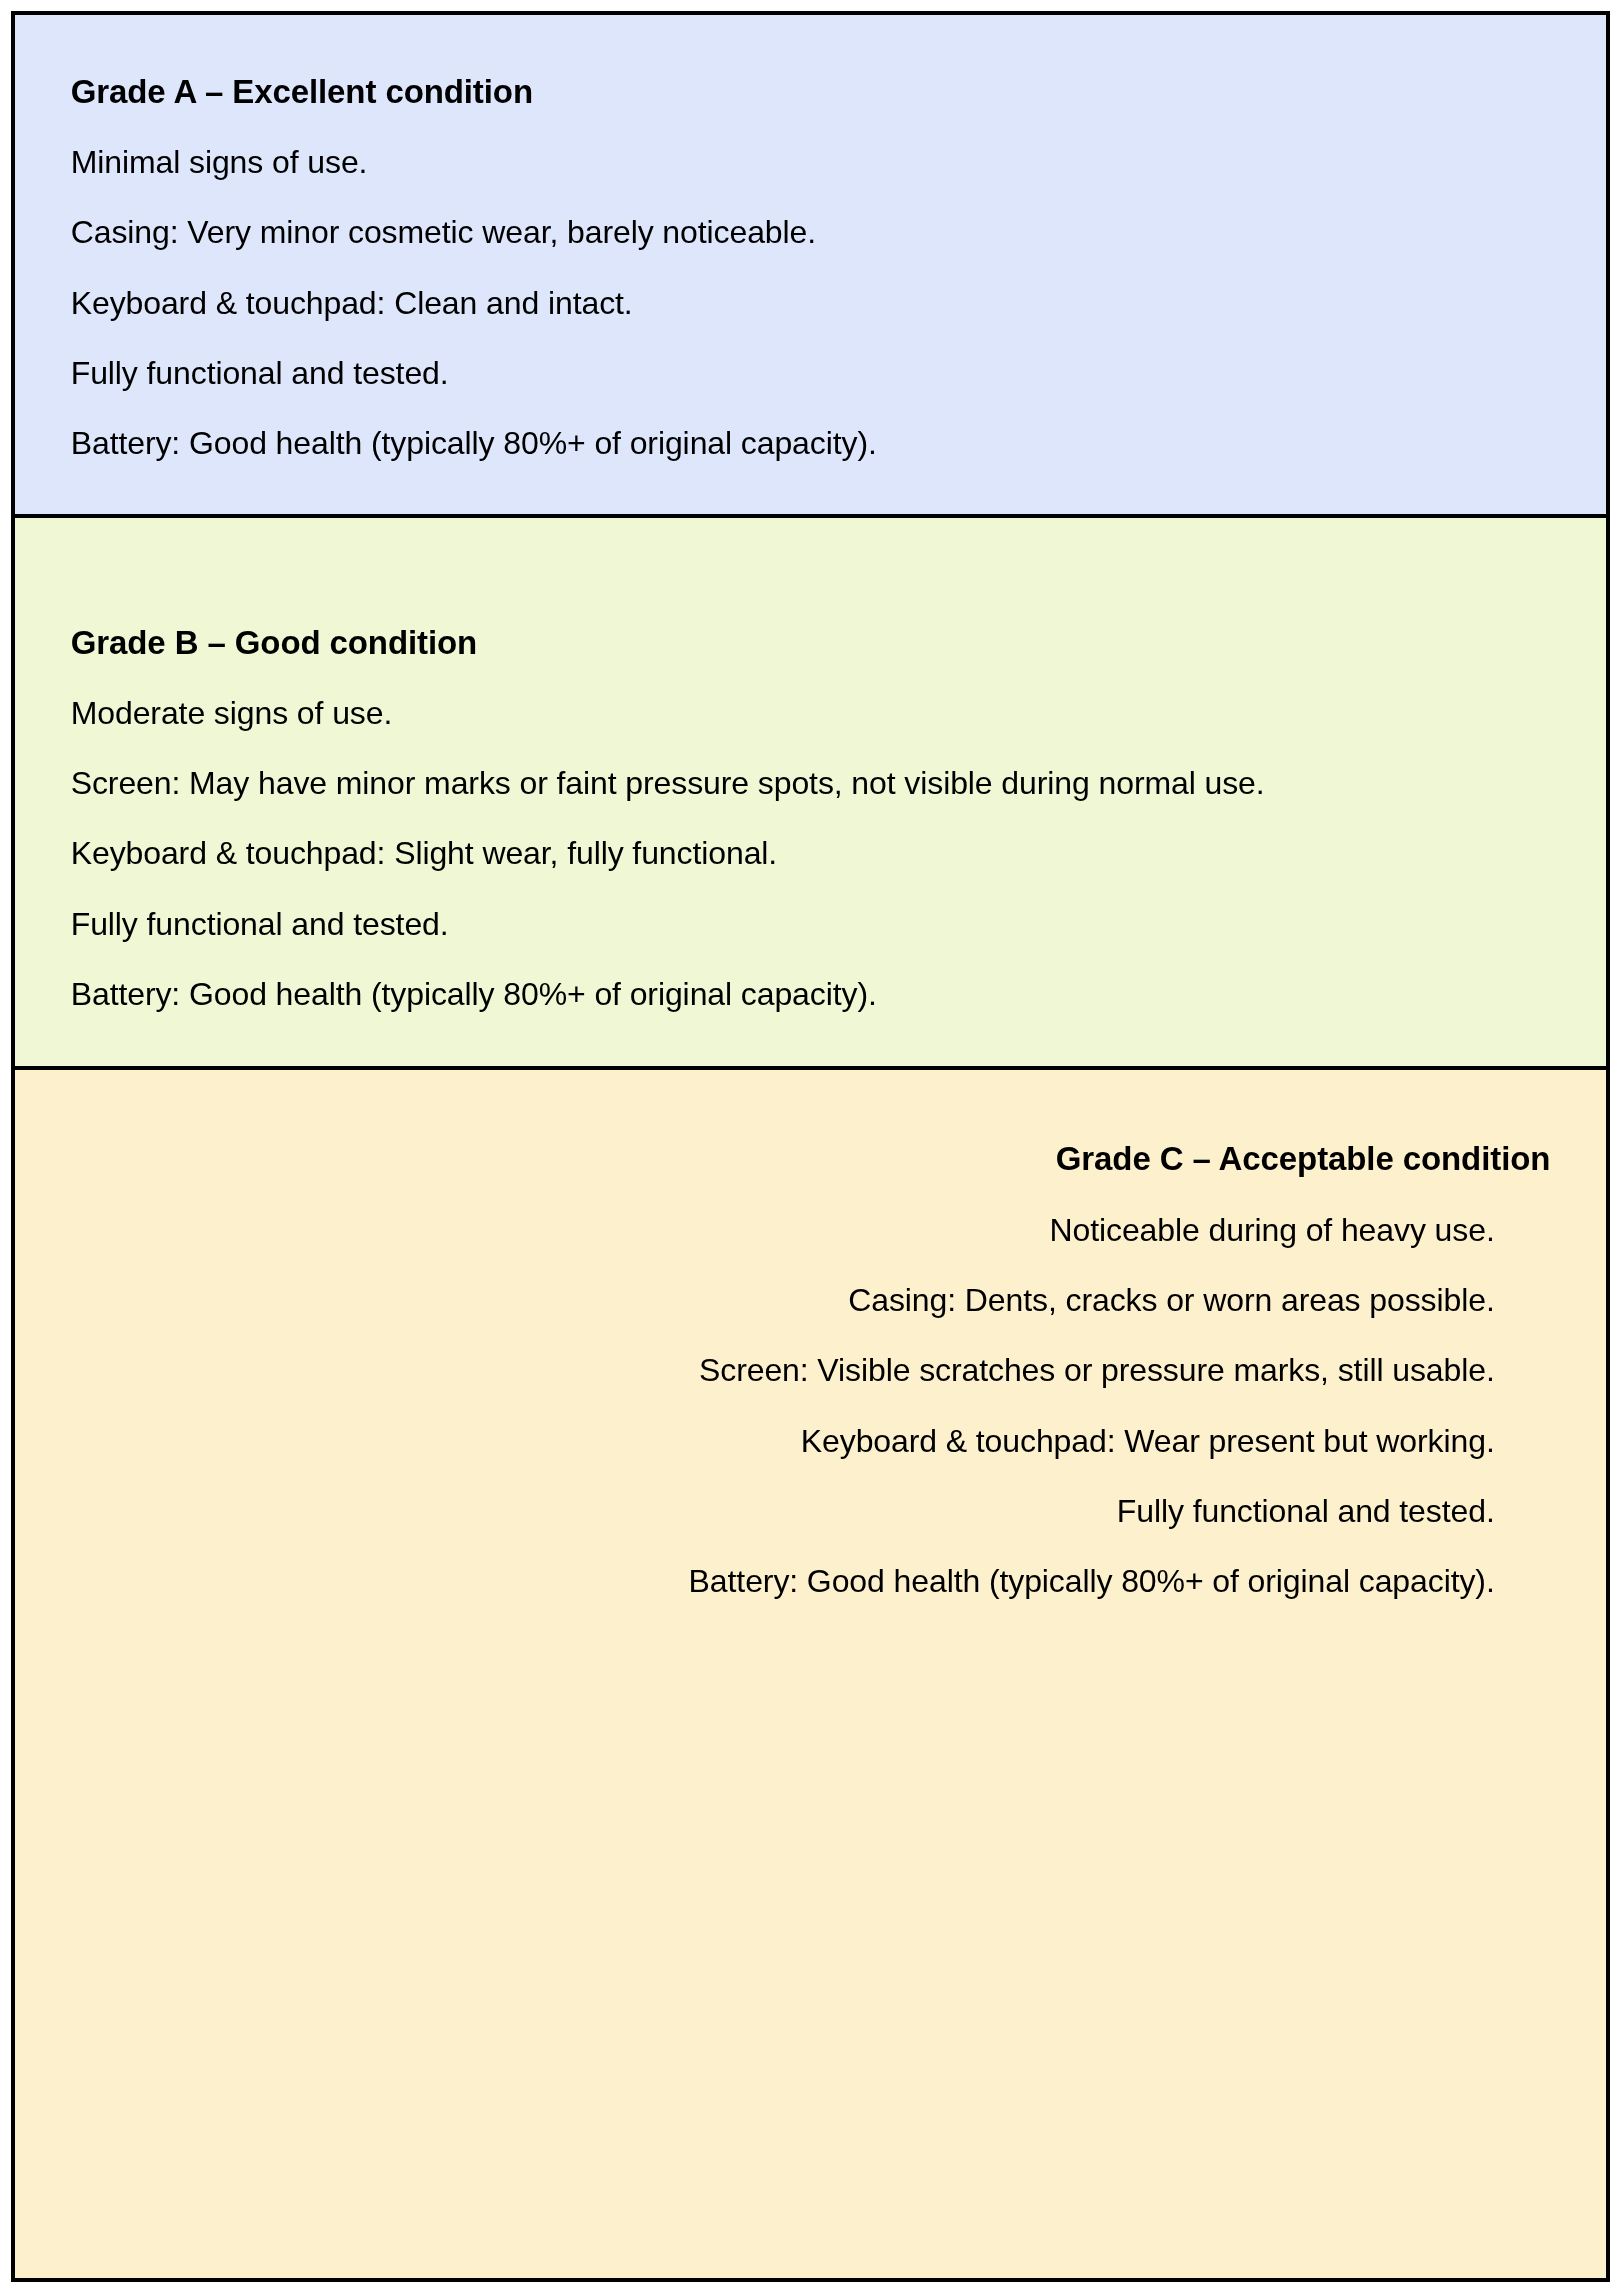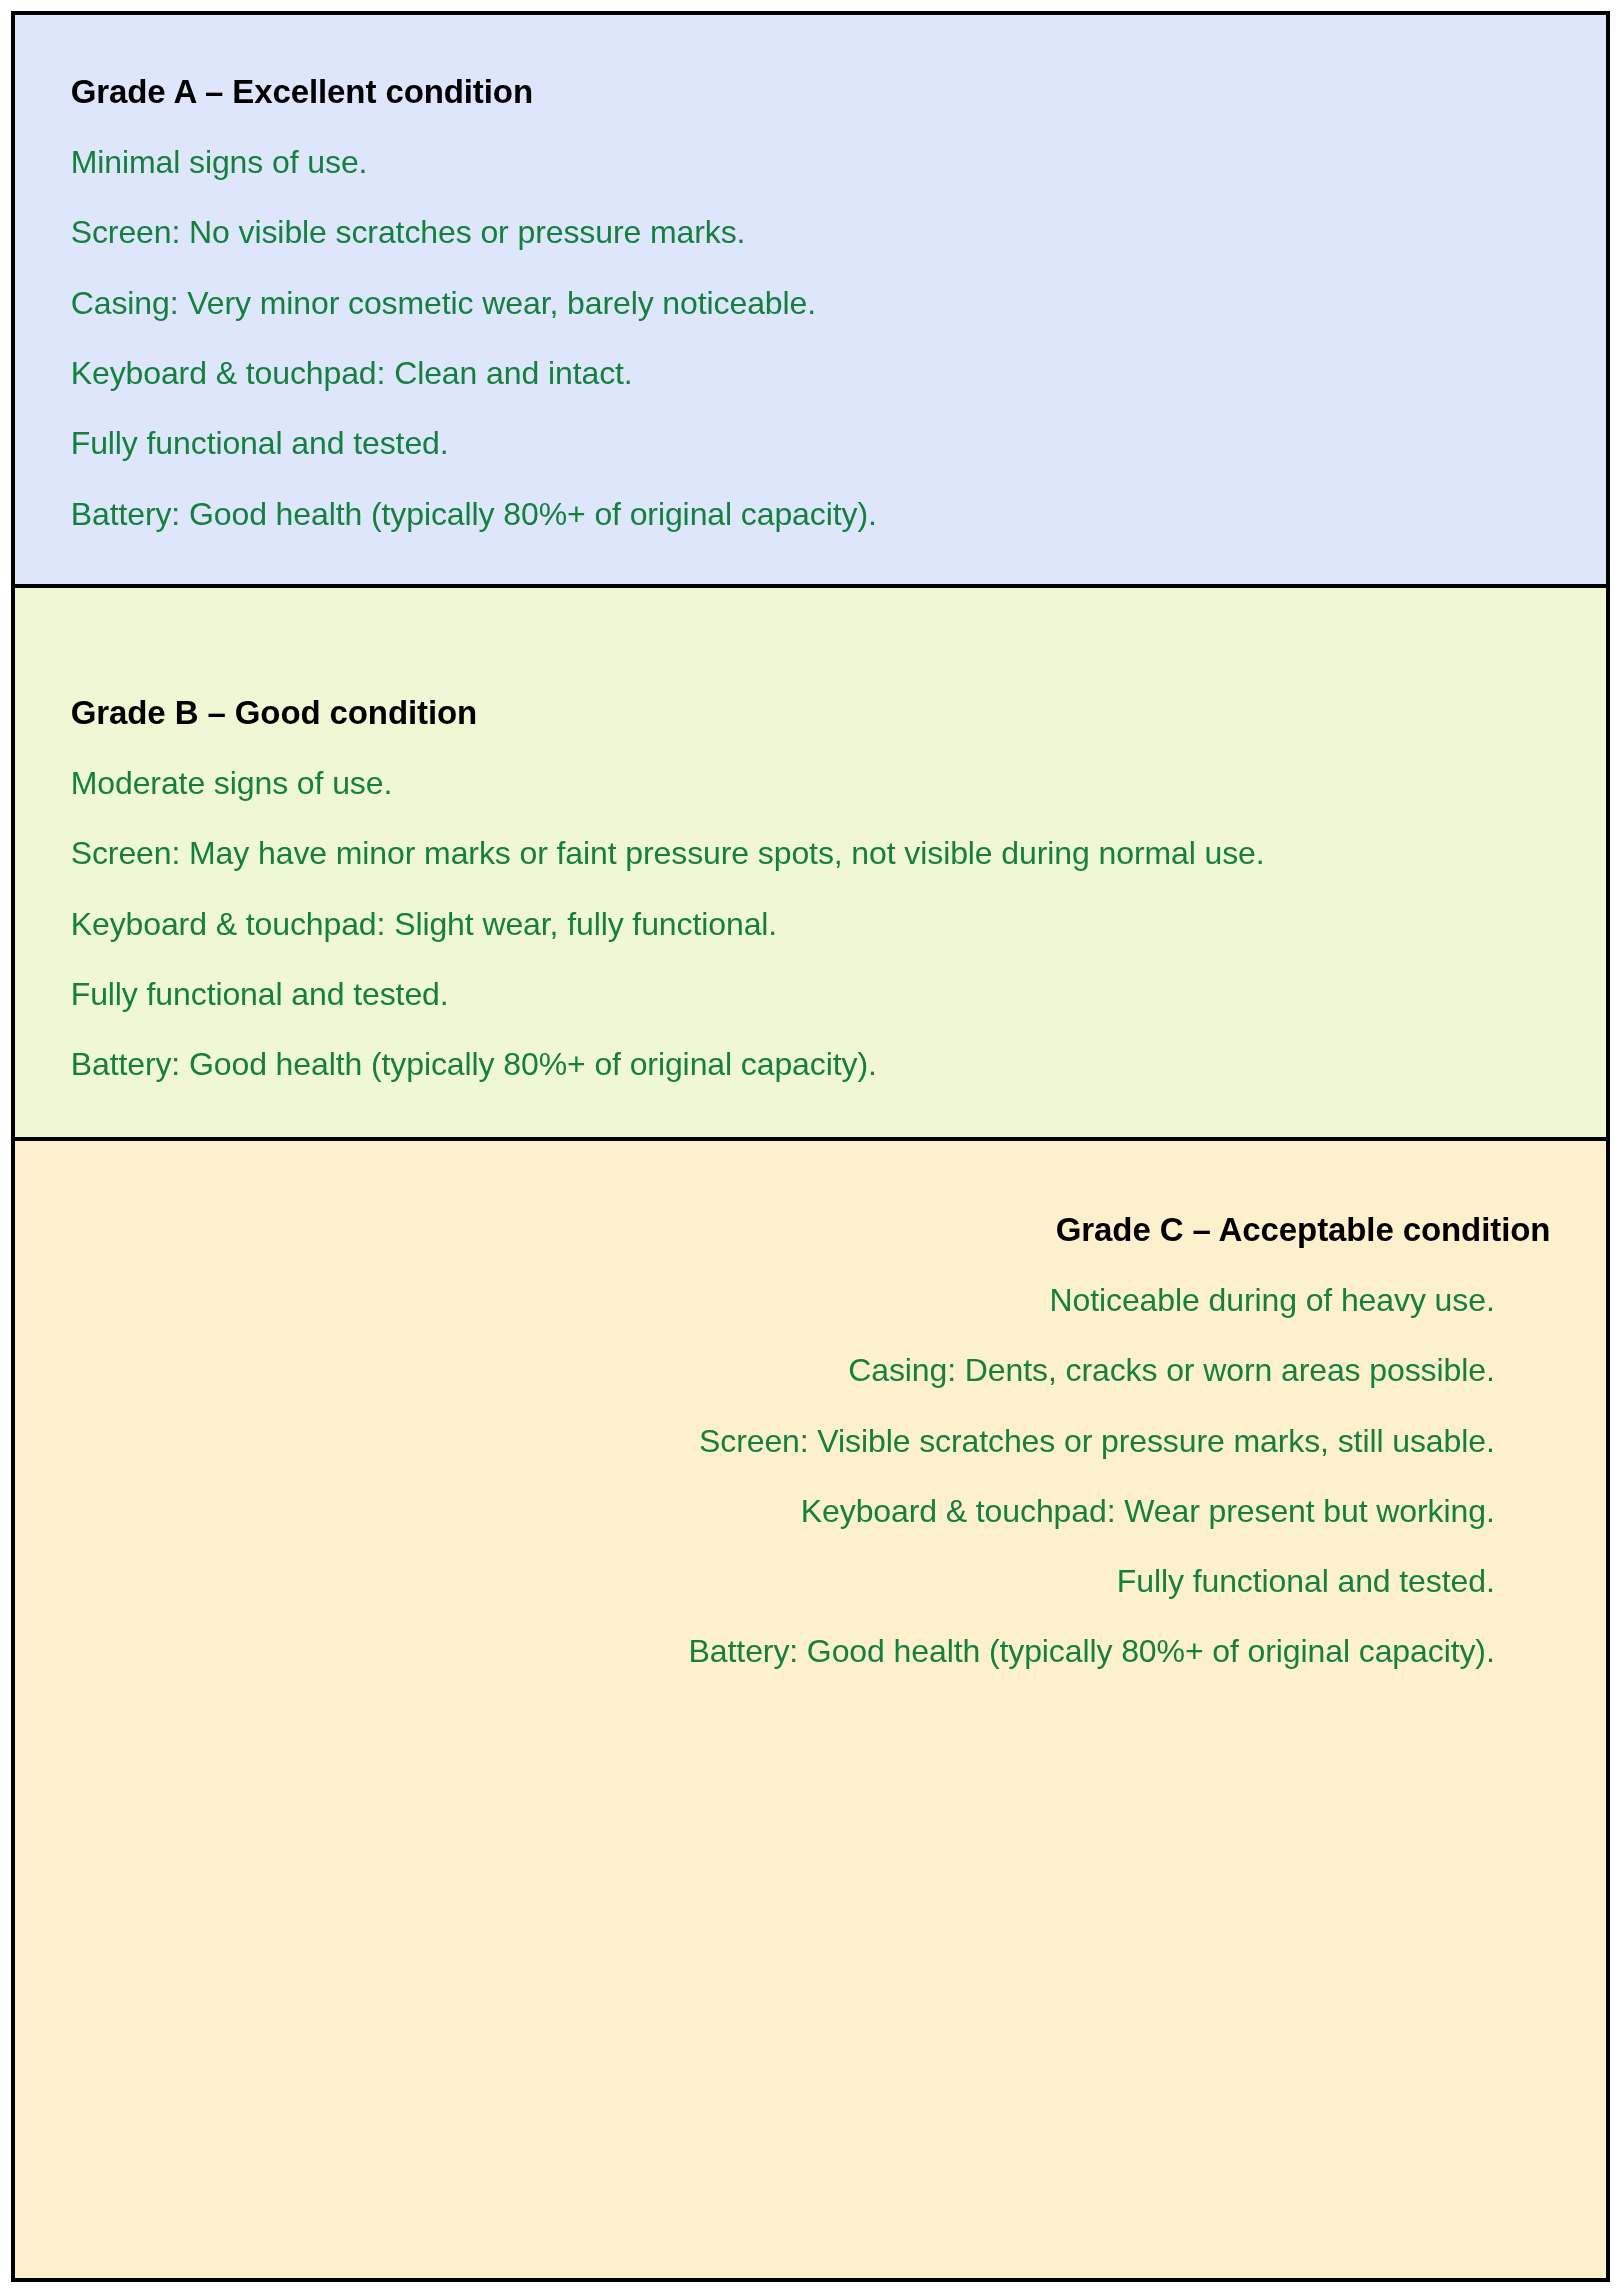--- a/index.html
+++ b/index.html
@@ -58,40 +58,39 @@
     font-size: 33px;
     font-weight: bold;
     color: #000000;
     line-height: 1.25;
     margin: 0 0 30px 0;
     letter-spacing: -0.1px;
   }
   .grade-line {
     font-size: 32px;
     font-weight: normal;
-    color: #15803d;
+    color: #000000;
     line-height: 1.26;
     margin: 0 0 30px 0;
     letter-spacing: -0.1px;
     max-width: 1424px;
   }
   .grade-line:last-child {
     margin-bottom: 0;
   }
 </style>
 </head>
 <body>
 
 <div class="page">
   <div class="grade-table">
 
     <section class="grade-block grade-a">
       <h2 class="grade-title">Grade A – Excellent condition</h2>
       <p class="grade-line">Minimal signs of use.</p>
-      <p class="grade-line">Screen: No visible scratches or pressure marks.</p>
       <p class="grade-line">Casing: Very minor cosmetic wear, barely noticeable.</p>
       <p class="grade-line">Keyboard &amp; touchpad: Clean and intact.</p>
       <p class="grade-line">Fully functional and tested.</p>
       <p class="grade-line">Battery: Good health (typically 80%+ of original capacity).</p>
     </section>
 
     <section class="grade-block grade-b">
       <h2 class="grade-title">Grade B – Good condition</h2>
       <p class="grade-line">Moderate signs of use.</p>
       <p class="grade-line">Screen: May have minor marks or faint pressure spots, not visible during normal use.</p>

